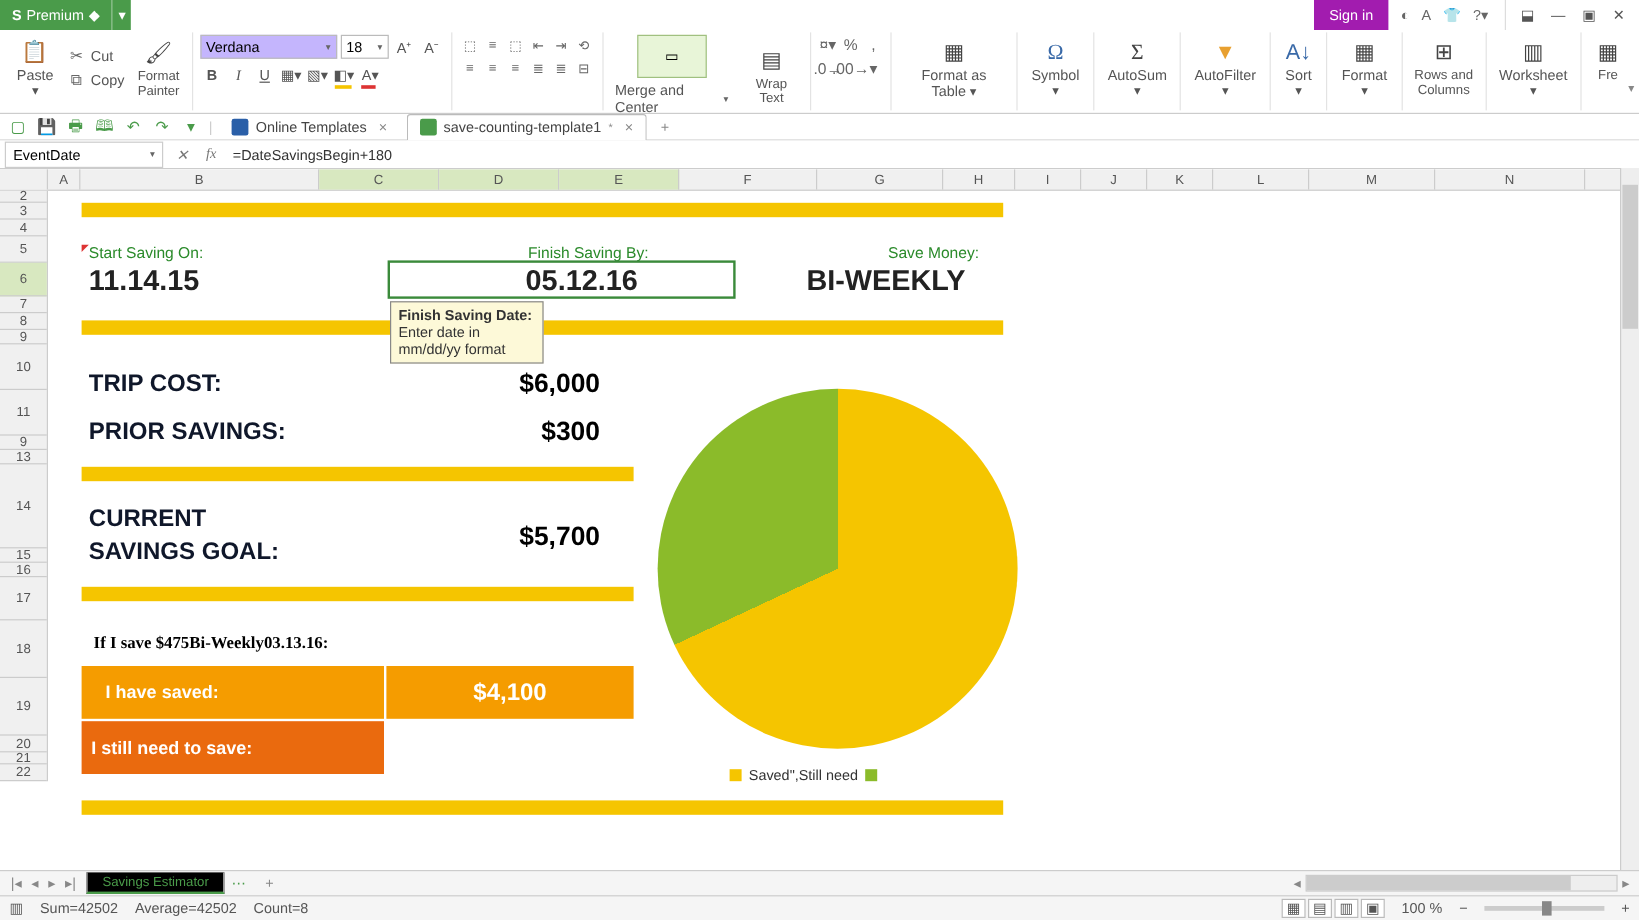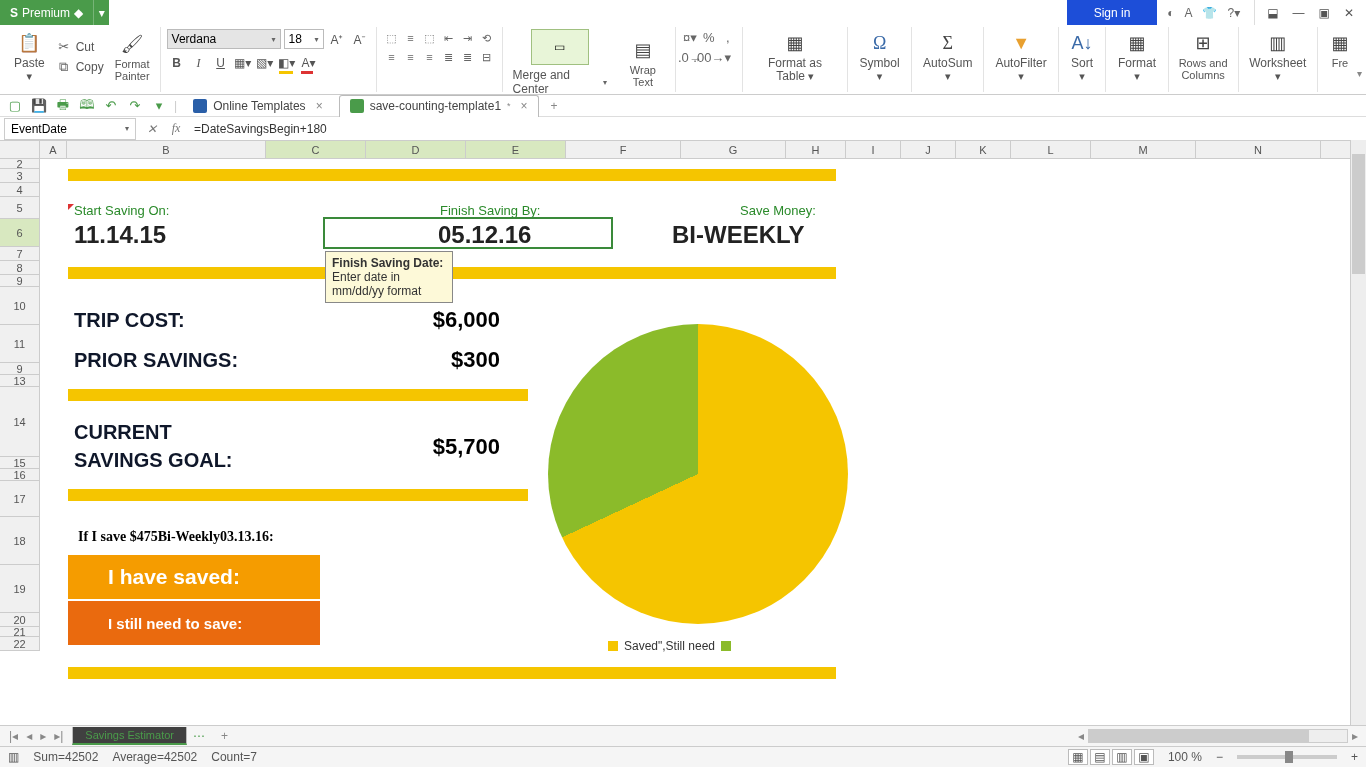--- a/index.html
+++ b/index.html
@@ -6,34 +6,34 @@
 body{background:#fff;width:1366px;height:767px;overflow:hidden;position:relative}
 
 .titlebar{height:25px;background:#fff;display:flex;align-items:stretch}
 .premium-badge{background:#4a9b4a;color:#fff;display:flex;align-items:center;padding:0 10px;gap:4px;font-size:11px}
 .premium-badge .s-icon{font-weight:bold}
 .tb-drop{width:16px;background:#4a9b4a;display:flex;align-items:center;justify-content:center;color:#fff;border-left:1px solid rgba(255,255,255,.25)}
 .menu-tabs{display:flex;align-items:stretch}
 .menu-tab{padding:0 12px;display:flex;align-items:center;color:#444;cursor:pointer;font-size:12px}
 .menu-tab.active{background:#fff;color:#4a9b4a;border-top:2px solid #4a9b4a;font-weight:600}
 .titlebar .spacer{flex:1}
-.signin{background:#1d4ed8;color:#fff;padding:0 27px;display:flex;align-items:center;font-size:12px}
+.signin{background:#a21caf;color:#fff;padding:0 13px;display:flex;align-items:center;font-size:12px}
 .tb-icons{display:flex;align-items:center;gap:10px;padding:0 10px;color:#666}
 .tb-icons span{cursor:pointer}
 .win-ctrl{display:flex;align-items:center;gap:14px;padding:0 12px;color:#555;border-left:1px solid #ddd;margin-left:4px}
 
 .ribbon{height:70px;border-bottom:1px solid #ccc;display:flex;align-items:stretch;padding:2px 4px;gap:0}
 .rgrp{display:flex;flex-direction:column;align-items:center;justify-content:space-between;padding:2px 6px;border-right:1px solid #e3e3e3}
 .rgrp-row{display:flex;align-items:center;gap:3px}
 .big-btn{display:flex;flex-direction:column;align-items:center;gap:2px;padding:2px 4px;cursor:pointer;color:#444}
 .big-btn .ico{width:24px;height:24px;display:flex;align-items:center;justify-content:center;font-size:18px}
 .big-btn .lbl{font-size:11px;color:#555;text-align:center;line-height:1.1}
 .small-btn{display:flex;align-items:center;gap:4px;padding:1px 4px;cursor:pointer;color:#555;font-size:11px}
 .small-ico{width:16px;height:16px;display:inline-flex;align-items:center;justify-content:center;font-size:13px;color:#666}
-.font-name{width:114px;height:20px;border:1px solid #bbb;padding:0 4px;font-size:11px;display:flex;align-items:center;justify-content:space-between;background:#e5e5e5}
+.font-name{width:114px;height:20px;border:1px solid #bbb;padding:0 4px;font-size:11px;display:flex;align-items:center;justify-content:space-between;background:#c4b5fd}
 .font-size{width:40px;height:20px;border:1px solid #bbb;padding:0 4px;font-size:11px;display:flex;align-items:center;justify-content:space-between;background:#fff}
 .fmt-btns{display:flex;gap:2px;align-items:center}
 .fmt-btn{width:20px;height:20px;display:flex;align-items:center;justify-content:center;cursor:pointer;color:#555;font-size:12px}
 .fmt-btn.bold{font-weight:bold}
 .fmt-btn.ital{font-style:italic;font-family:serif}
 .fmt-btn.under{text-decoration:underline}
 .align-grid{display:grid;grid-template-columns:repeat(6,18px);gap:1px}
 .align-cell{width:18px;height:18px;display:flex;align-items:center;justify-content:center;cursor:pointer;color:#666;font-size:11px}
 .merge-cell{background:#e8f5d8;border:1px solid #a0c080;width:58px;height:36px;display:flex;align-items:center;justify-content:center}
 .drop-arrow{font-size:8px;color:#666;margin-left:2px}
@@ -73,21 +73,21 @@
 .orange-val{position:absolute;background:#f59c00;color:#fff;font-family:Verdana,sans-serif;font-weight:bold;font-size:20px;display:flex;align-items:center;justify-content:center}
 .orange-val.dark{background:#ea6a0e}
 
 .pie{position:absolute;width:300px;height:300px;border-radius:50%;background:conic-gradient(#f5c500 0deg 245deg,#8bbb2a 245deg 360deg)}
 .legend{position:absolute;font-size:12px;color:#333;display:flex;align-items:center;gap:6px}
 .legend .sw{width:10px;height:10px}
 
 .sheet-tabs{position:absolute;bottom:21px;left:0;right:0;height:21px;border-top:1px solid #ccc;display:flex;align-items:center;background:#f5f5f5}
 .st-nav{display:flex;gap:2px;padding:0 6px;color:#888}
 .st-nav span{cursor:pointer;padding:0 3px}
-.st-tab{padding:2px 12px;background:#404040;border:1px solid #bbb;border-top:none;border-bottom:2px solid #4a9b4a;font-size:11px;color:#4a9b4a;cursor:pointer}
+.st-tab{padding:2px 12px;background:#000000;border:1px solid #bbb;border-top:none;border-bottom:2px solid #4a9b4a;font-size:11px;color:#4a9b4a;cursor:pointer}
 .st-add{padding:0 8px;color:#888;cursor:pointer}
 .st-dots{color:#4a9b4a;padding:0 6px;letter-spacing:2px}
 .hscroll{flex:1;display:flex;justify-content:flex-end;align-items:center;padding-right:4px}
 .hscroll-track{width:260px;height:14px;background:#eee;border:1px solid #ccc;position:relative}
 .hscroll-thumb{position:absolute;left:0;top:0;bottom:0;width:220px;background:#ccc}
 
 .status{position:absolute;bottom:0;left:0;right:0;height:21px;background:#f5f5f5;border-top:1px solid #ccc;display:flex;align-items:center;font-size:11px;color:#555;padding:0 8px;gap:14px}
 .status .spacer{flex:1}
 .view-btns{display:flex;gap:2px}
 .vb{width:20px;height:16px;border:1px solid #bbb;display:flex;align-items:center;justify-content:center;cursor:pointer;background:#fff}
@@ -380,22 +380,23 @@
     <div class="bold-val" style="left:360px;top:148px;width:100px">$6,000</div>
     <div class="bold-lbl" style="left:34px;top:190px">PRIOR SAVINGS:</div>
     <div class="bold-val" style="left:360px;top:188px;width:100px">$300</div>
 
     <div class="bold-lbl" style="left:34px;top:262px">CURRENT</div>
     <div class="bold-lbl" style="left:34px;top:290px">SAVINGS GOAL:</div>
     <div class="bold-val" style="left:360px;top:275px;width:100px">$5,700</div>
 
     <div style="position:absolute;left:38px;top:370px;font-family:Liberation Serif, serif;font-weight:bold;font-size:14px">If I save $475Bi-Weekly03.13.16:</div>
 
-    <div class="orange-box" style="left:28px;top:396px;width:252px;height:44px;padding-left:40px;font-size:21px">I have saved:</div>
-    <div class="orange-box dark" style="left:28px;top:442px;width:252px;height:44px;padding-left:40px;font-size:15px">I still need to save:</div>
+    <div class="orange-box" style="left:28px;top:396px;width:252px;height:44px;padding-left:20px;font-size:15px">I have saved:</div>
+    <div class="orange-val" style="left:282px;top:396px;width:206px;height:44px">$4,100</div>
+    <div class="orange-box dark" style="left:28px;top:442px;width:252px;height:44px;padding-left:8px;font-size:15px">I still need to save:</div>
 
     <div class="pie" style="left:508px;top:165px"></div>
     <div class="legend" style="left:568px;top:480px">
       <span class="sw" style="background:#f5c500"></span>
       <span>Saved",Still need</span>
       <span class="sw" style="background:#8bbb2a"></span>
     </div>
   </div>
 </div>
 
@@ -419,21 +420,21 @@
         <div class="hscroll-thumb"></div>
       </div>
     <span style="padding:0 4px;color:#888">▸</span>
   </div>
 </div>
 
 <div class="status">
   <span>▥</span>
   <span>Sum=42502</span>
   <span>Average=42502</span>
-  <span>Count=7</span>
+  <span>Count=8</span>
   <div class="spacer"></div>
   <div class="view-btns">
     <span class="vb">▦</span>
     <span class="vb">▤</span>
     <span class="vb">▥</span>
     <span class="vb">▣</span>
   </div>
   <span>100 %</span>
   <span>−</span>
   <div class="zoom-slider">

